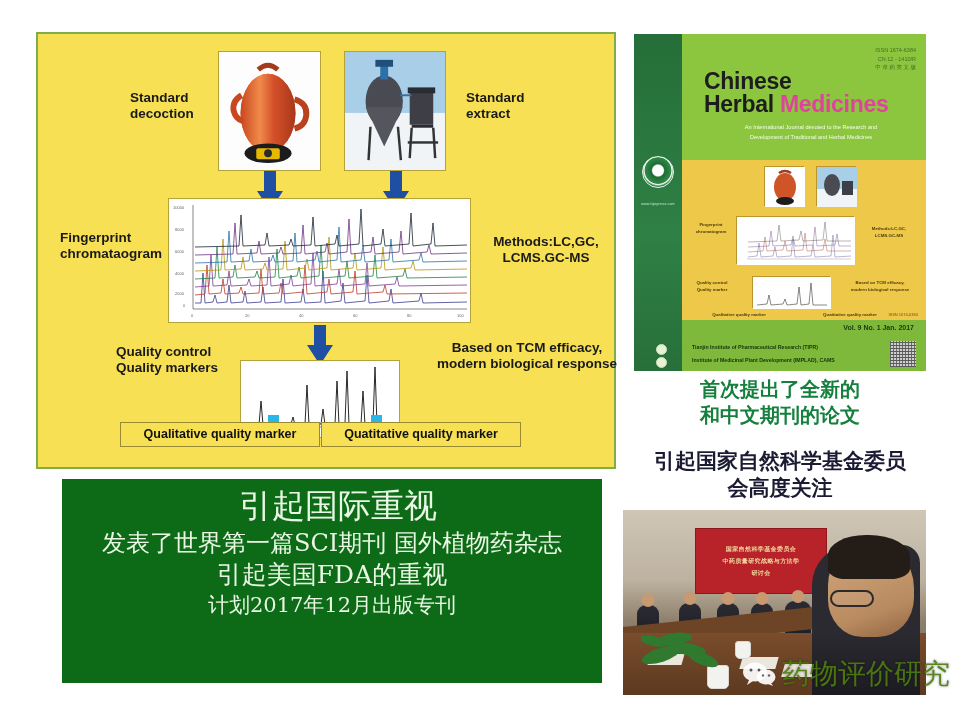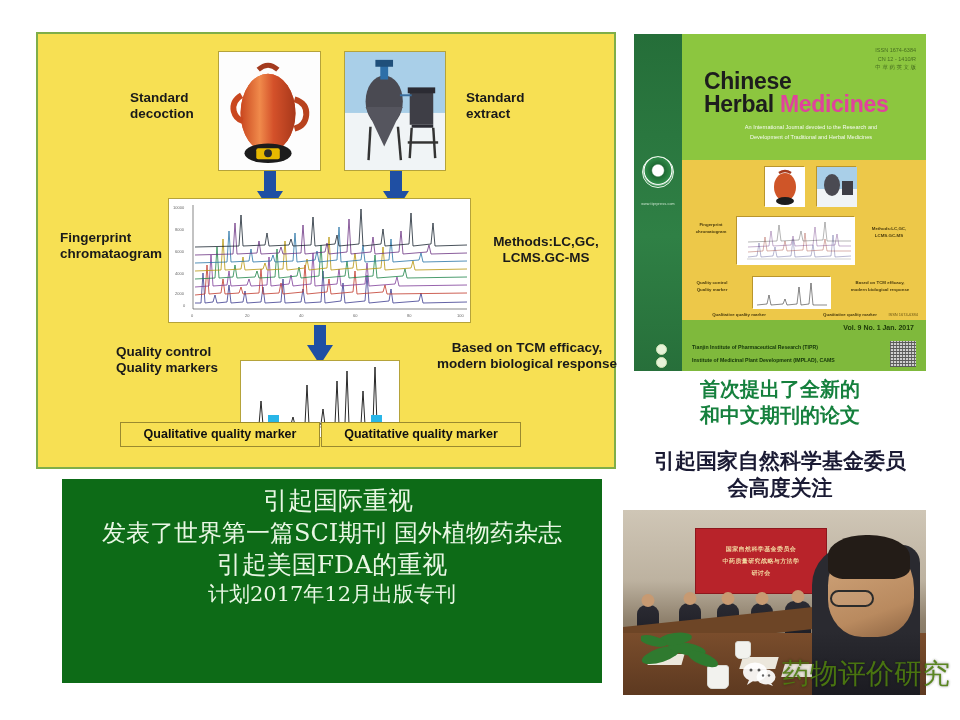--- a/index.html
+++ b/index.html
@@ -194,21 +194,21 @@
     position: absolute;
     left: 62px; top: 479px;
     width: 540px; height: 204px;
     background: #0d6b17;
     color: #e9f7e4;
     text-align: center;
     font-family: "DejaVu Serif", "Liberation Serif", serif;
     padding-top: 6px;
   }
   .gb-line { line-height: 1.30; }
-  .gb-1 { font-size: 25px; padding-left: 12px; }
+  .gb-1 { font-size: 33px; padding-left: 12px; }
   .gb-2 { font-size: 24px; }
   .gb-3 { font-size: 25px; }
   .gb-4 { font-size: 25px; }
   .gb-5 { font-size: 21px; }
 
   
   .conf-photo {
     position: absolute;
     left: 623px; top: 510px;
     width: 303px; height: 185px;

